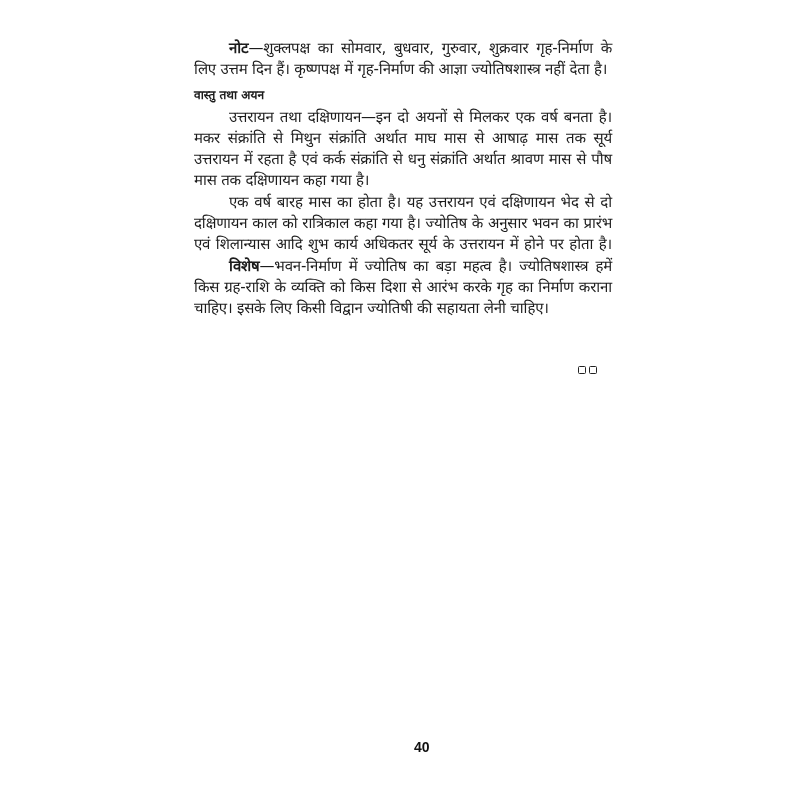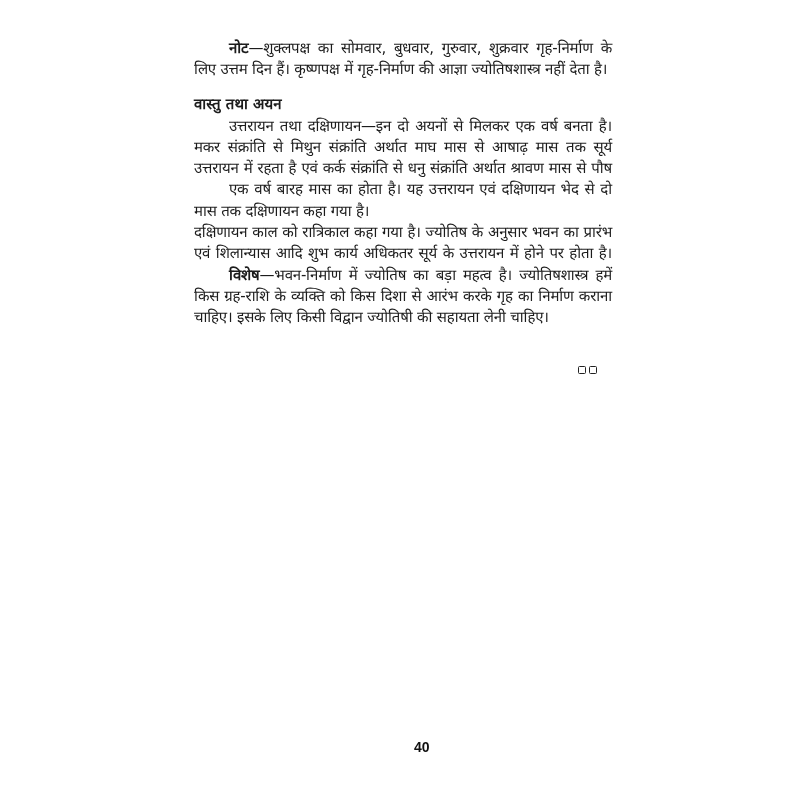--- a/index.html
+++ b/index.html
@@ -39,25 +39,25 @@
     .line.last {
       text-align-last: left;
     }
     .indent {
       padding-left: 35px;
     }
     .bold {
       font-weight: bold;
     }
     .heading {
-      font-size: 15px;
+      font-size: 12px;
       font-weight: bold;
       height: 24px;
       line-height: 24px;
-      margin-top: 11px;
+      margin-top: 2px;
       margin-bottom: 0px;
       white-space: nowrap;
     }
     .end-mark {
       position: absolute;
       left: 578px;
       top: 366px;
       display: flex;
       gap: 3px;
     }
@@ -87,23 +87,23 @@
   <div class="text-block">
 
     <div class="line indent"><span class="bold">नोट</span><span>—शुक्लपक्ष का सोमवार, बुधवार, गुरुवार, शुक्रवार गृह-निर्माण के</span></div>
     <div class="line last">लिए उत्तम दिन हैं। कृष्णपक्ष में गृह-निर्माण की आज्ञा ज्योतिषशास्त्र नहीं देता है।</div>
 
     <div class="heading">वास्तु तथा अयन</div>
 
     <div class="line indent">उत्तरायन तथा दक्षिणायन—इन दो अयनों से मिलकर एक वर्ष बनता है।</div>
     <div class="line">मकर संक्रांति से मिथुन संक्रांति अर्थात माघ मास से आषाढ़ मास तक सूर्य</div>
     <div class="line">उत्तरायन में रहता है एवं कर्क संक्रांति से धनु संक्रांति अर्थात श्रावण मास से पौष</div>
+    <div class="line last">मास तक दक्षिणायन कहा गया है।</div>
+
     <div class="line indent">एक वर्ष बारह मास का होता है। यह उत्तरायन एवं दक्षिणायन भेद से दो</div>
-
-    <div class="line last">मास तक दक्षिणायन कहा गया है।</div>
     <div class="line">दक्षिणायन काल को रात्रिकाल कहा गया है। ज्योतिष के अनुसार भवन का प्रारंभ</div>
     <div class="line">एवं शिलान्यास आदि शुभ कार्य अधिकतर सूर्य के उत्तरायन में होने पर होता है।</div>
 
     <div class="line indent"><span class="bold">विशेष</span><span>—भवन-निर्माण में ज्योतिष का बड़ा महत्व है। ज्योतिषशास्त्र हमें</span></div>
     <div class="line">किस ग्रह-राशि के व्यक्ति को किस दिशा से आरंभ करके गृह का निर्माण कराना</div>
     <div class="line last">चाहिए। इसके लिए किसी विद्वान ज्योतिषी की सहायता लेनी चाहिए।</div>
   </div>
 
   <div class="end-mark">
     <span></span>

